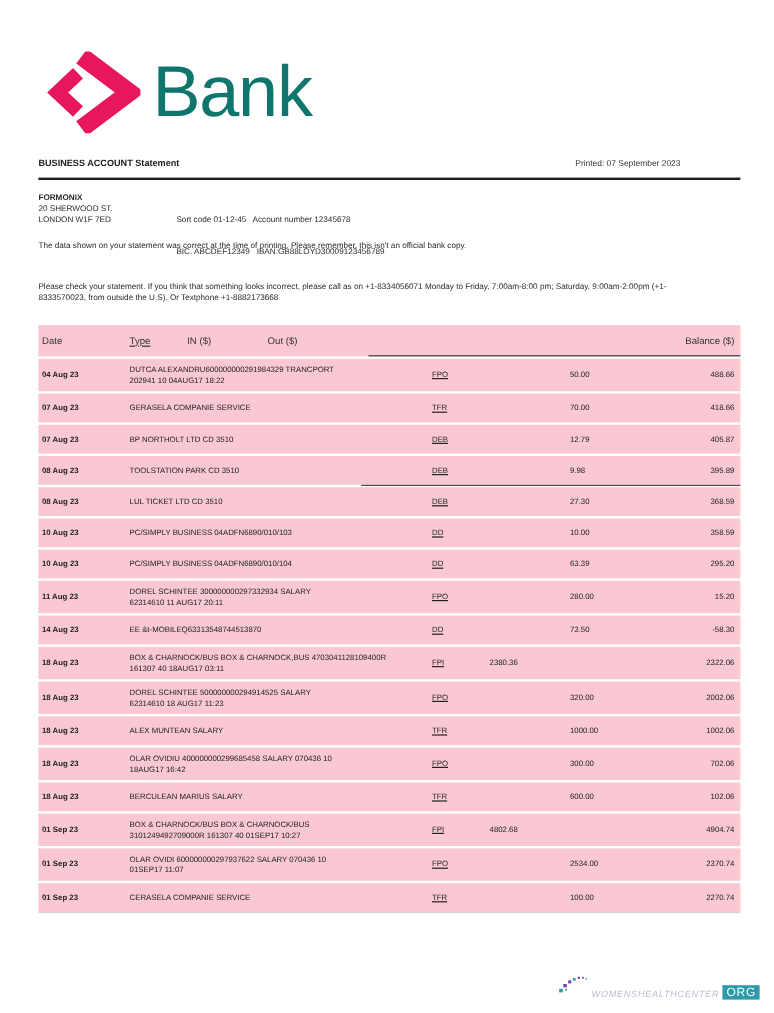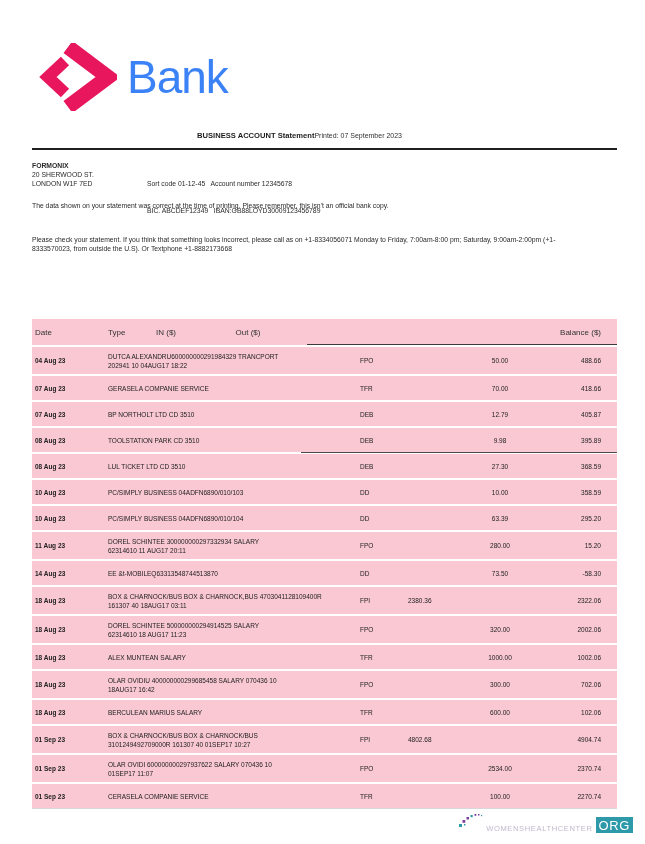--- a/index.html
+++ b/index.html
@@ -3,58 +3,58 @@
 <meta charset="utf-8">
 <style>
   html,body{margin:0;padding:0;background:#ffffff;}
   .page{
     position:relative;width:645px;height:844px;background:#fff;overflow:hidden;
     font-family:"Liberation Sans", sans-serif;color:#222;
   }
   
   .brand{position:absolute;top:42px;left:33px;display:flex;align-items:center;gap:10px;}
   .logo-mark{display:block;}
-  .logo-text{display:flex;align-items:flex-start;font-size:46px;color:#3b82f6;line-height:70px;}
+  .logo-text{display:flex;align-items:flex-start;font-size:60px;color:#0f766e;line-height:70px;}
   .logo-text .bank{font-weight:normal;letter-spacing:-1px;}
   .logo-text .ozk{font-weight:bold;letter-spacing:-3px;margin-left:12px;}
   
-  .stmt-head{position:absolute;top:131px;left:32px;width:581px;display:flex;justify-content:center;align-items:baseline;}
+  .stmt-head{position:absolute;top:131px;left:32px;width:581px;display:flex;justify-content:space-between;align-items:baseline;}
   .stmt-type{font-size:7.6px;font-weight:bold;color:#1c1c1c;}
   .printed{font-size:7px;color:#333;margin-right:46px;}
   .rule{position:absolute;top:148px;left:32px;width:585px;height:2px;background:#1f1f1f;}
   
   .acct{position:absolute;top:161px;left:32px;display:flex;font-size:6.8px;line-height:9px;color:#2a2a2a;}
   .acct-left{width:115px;}
   .acct-left .holder{font-weight:bold;}
   .acct-right{white-space:pre;}
   
   .notice{position:absolute;left:32px;margin:0;font-size:6.8px;line-height:9px;color:#2a2a2a;}
   .notice1{top:201px;width:560px;}
   .notice2{top:235px;width:532px;}
   
   .table{position:absolute;top:271px;left:32px;width:585px;border-bottom:1.5px solid #d8d8d8;}
-  .thead{display:flex;align-items:center;height:26px;background:#f9c8d3;position:relative;font-size:8px;color:#333;margin-top:48px;}
+  .thead{display:flex;align-items:center;height:26px;background:#f9c8d3;position:relative;font-size:8px;color:#333;}
   .thead::after{content:"";position:absolute;left:47%;right:0;bottom:0;height:1.5px;background:#3a3a3a;}
   .c{box-sizing:border-box;}
   .c.date{width:76px;padding-left:3px;}
   .c.desc{width:252px;padding-right:10px;}
-  .c.type{width:48px;}
+  .c.type{width:48px;text-decoration:underline;}
   .c.in{width:47px;}
-  .c.out{width:70px;text-align:center;padding-left:20px;}
-  .c.bal{flex:1;text-align:right;padding-right:16px;}
+  .c.out{width:70px;text-align:left;padding-left:20px;}
+  .c.bal{flex:1;text-align:right;padding-right:5px;}
   .trow{display:flex;align-items:center;min-height:24px;padding:4.5px 0;margin-top:2px;background:#f9c8d3;
         font-size:6.5px;line-height:9px;color:#222;position:relative;box-sizing:border-box;}
   .trow .date{font-weight:bold;}
   .trow .desc{white-space:pre-line;}
   .trow:nth-child(4)::after{content:"";position:absolute;left:46%;right:0;bottom:-1px;height:1px;background:#4a4a4a;}
   
   .footer-brand{position:absolute;top:810px;right:12px;display:flex;align-items:flex-end;}
   .footer-brand svg{margin-right:2px;margin-bottom:1px;}
-  .site{font-size:7.6px;letter-spacing:0.6px;color:#c2b9ce;}
-  .tld{background:#2e99a9;color:#ffffff;font-size:13px;letter-spacing:0.6px;padding:0.5px 3px;margin-left:3px;}
+  .site{font-size:7.6px;letter-spacing:0.6px;color:#c2b9ce;font-style:italic;}
+  .tld{background:#2e99a9;color:#ffffff;font-size:10px;letter-spacing:0.6px;padding:0.5px 3px;margin-left:3px;}
 </style>
 </head>
 <body>
 
 <div class="page">
 
   <header class="brand">
     <svg class="logo-mark" width="84" height="68" viewBox="0 0 84 68">
       <path d="M35 4 L75 34 L35 64" fill="none" stroke="#e8175d" stroke-width="15"></path>
       <path d="M32 18 L15 34 L32 50" fill="none" stroke="#e8175d" stroke-width="12"></path>

